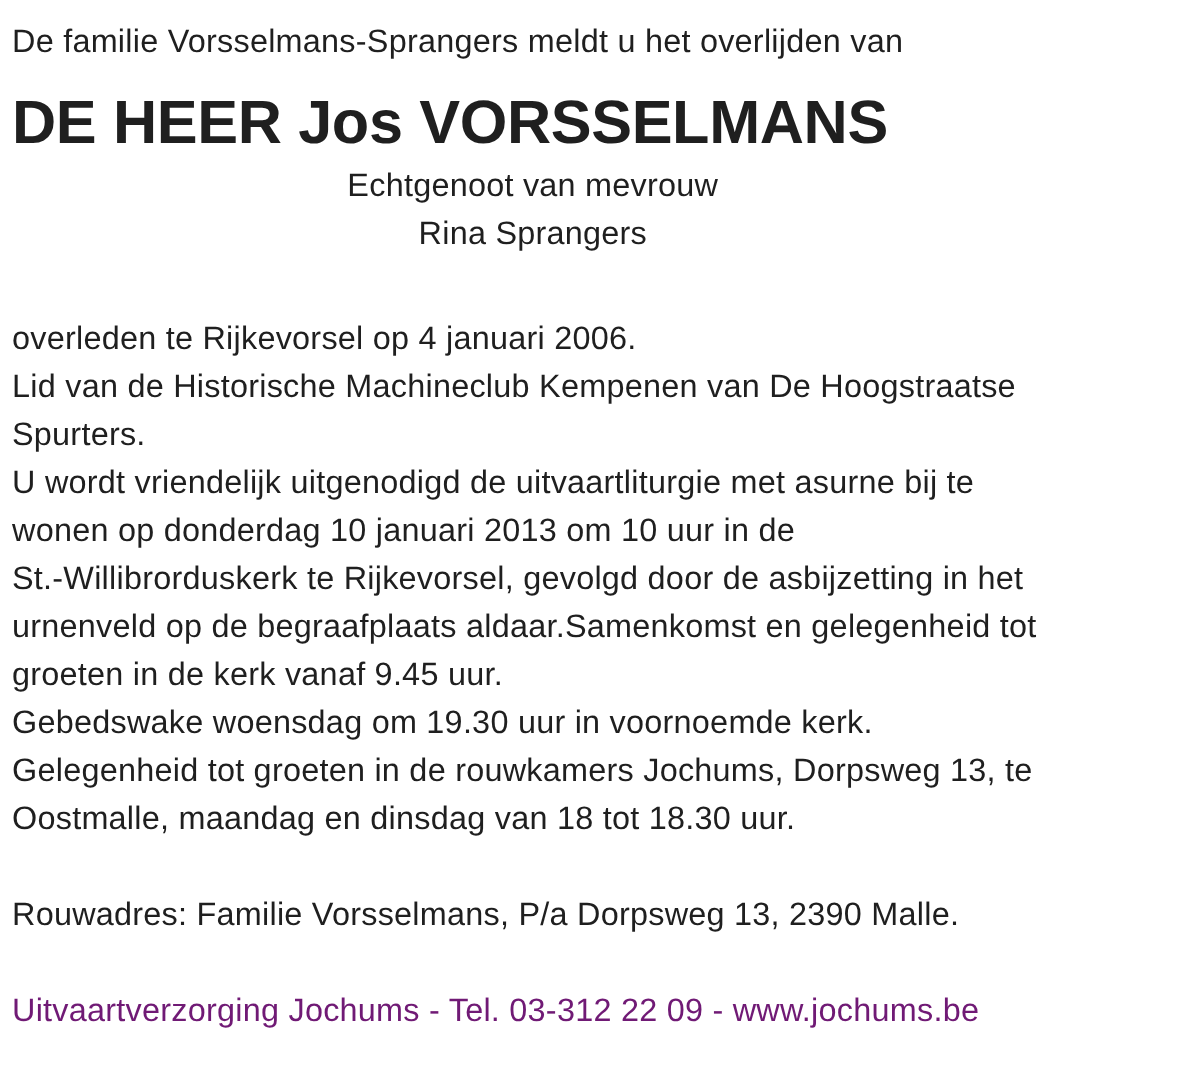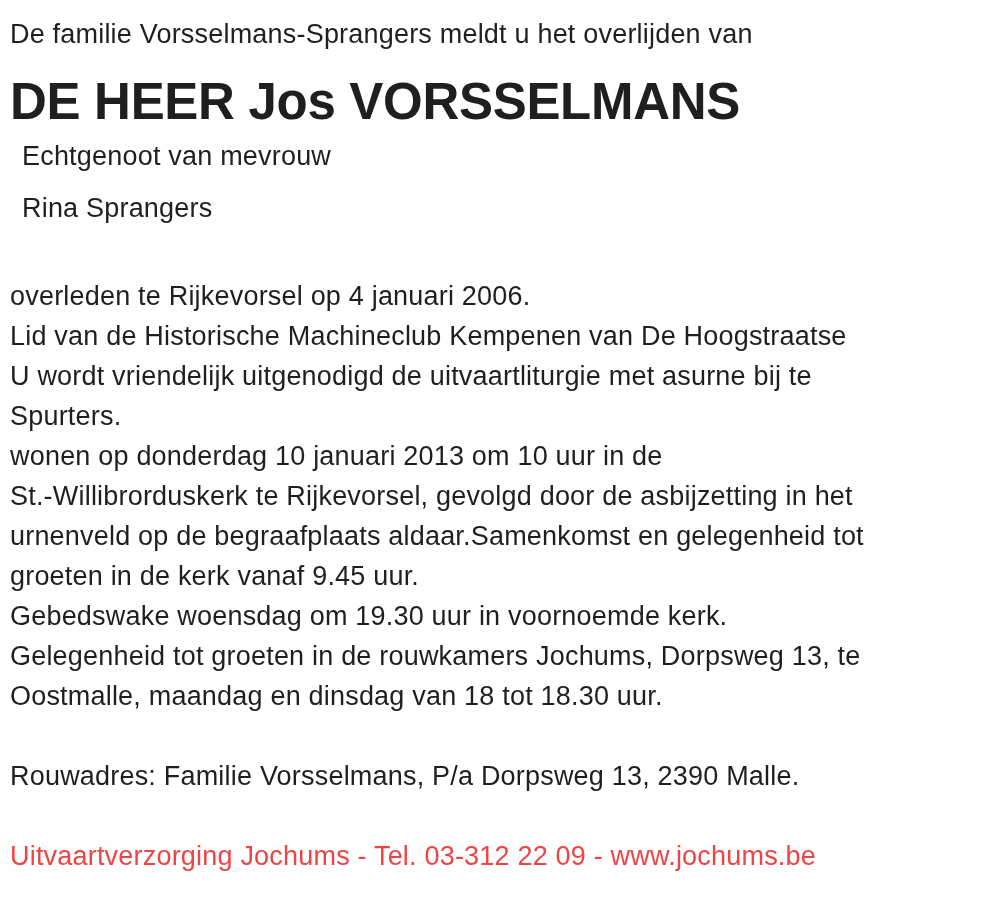--- a/index.html
+++ b/index.html
@@ -28,55 +28,56 @@
   }
   .deceased-name {
     margin: 26px 0 10px 0;
     font-size: 51px;
     line-height: 44px;
     font-weight: 700;
     letter-spacing: -0.3px;
     white-space: nowrap;
   }
   .relation p {
-    margin: 12px;
+    margin: 0;
+    text-align: center;
   }
   .body-text {
     margin-top: 48px;
   }
   .body-text div {
     margin: 0;
   }
   .rouwadres {
     margin: 40px 0 12px 0;
   }
   .footer-line {
     margin: 40px 0 0 0;
-    color: #ef4444;
+    color: #701a75;
   }
 </style>
 </head>
 <body>
 
 <main class="page">
 
   <p class="line intro">De familie Vorsselmans-Sprangers meldt u het overlijden van</p>
 
   <h1 class="deceased-name">DE HEER Jos VORSSELMANS</h1>
 
   <div class="relation">
     <p class="line">Echtgenoot van mevrouw</p>
     <p class="line">Rina Sprangers</p>
   </div>
 
   <div class="body-text">
     <div class="line">overleden te Rijkevorsel op 4 januari 2006.</div>
     <div class="line">Lid van de Historische Machineclub Kempenen van De Hoogstraatse</div>
+    <div class="line">Spurters.</div>
     <div class="line">U wordt vriendelijk uitgenodigd de uitvaartliturgie met asurne bij te</div>
-    <div class="line">Spurters.</div>
     <div class="line">wonen op donderdag 10 januari 2013 om 10 uur in de</div>
     <div class="line">St.-Willibrorduskerk te Rijkevorsel, gevolgd door de asbijzetting in het</div>
     <div class="line">urnenveld op de begraafplaats aldaar.Samenkomst en gelegenheid tot</div>
     <div class="line">groeten in de kerk vanaf 9.45 uur.</div>
     <div class="line">Gebedswake woensdag om 19.30 uur in voornoemde kerk.</div>
     <div class="line">Gelegenheid tot groeten in de rouwkamers Jochums, Dorpsweg 13, te</div>
     <div class="line">Oostmalle, maandag en dinsdag van 18 tot 18.30 uur.</div>
   </div>
 
   <p class="line rouwadres">Rouwadres: Familie Vorsselmans, P/a Dorpsweg 13, 2390 Malle.</p>

